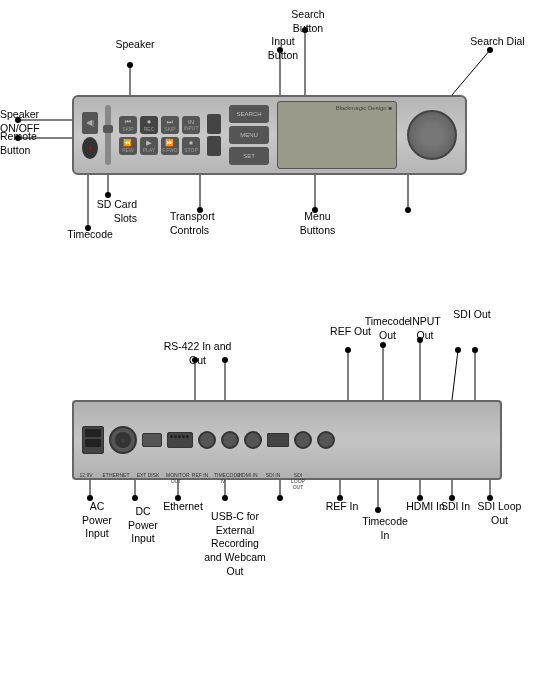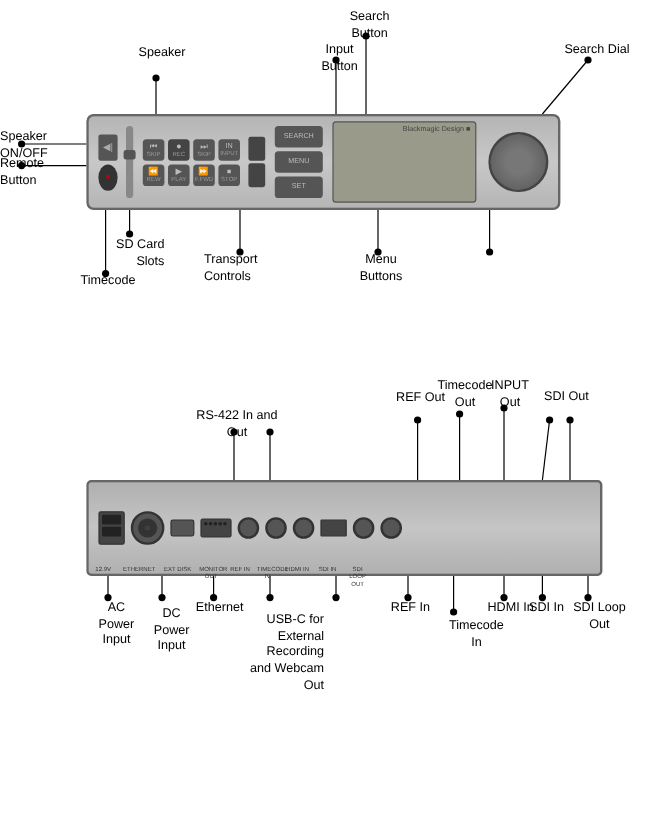--- a/index.html
+++ b/index.html
@@ -233,21 +233,21 @@
   </div>
 
   <div class="label" style="left:155px; top:340px; width:85px; text-align:center;">RS-422 In and Out</div>
 
   <div class="label" style="left:328px; top:325px; width:45px; text-align:center;">REF Out</div>
 
   <div class="label" style="left:360px; top:315px; width:55px; text-align:center;">Timecode<br>Out</div>
 
   <div class="label" style="left:400px; top:315px; width:50px; text-align:center;">INPUT Out</div>
 
-  <div class="label" style="left:448px; top:324px; width:48px; ">SDI Out</div>
+  <div class="label" style="left:448px; top:308px; width:48px; ">SDI Out</div>
 
   <div style="position:absolute; left:72px; top:400px; width:430px; height:80px;
               background: linear-gradient(180deg, #b0b0b0 0%, #c5c5c5 50%, #b0b0b0 100%);
               border: 2px solid #666; border-radius:4px; display:flex; align-items:center;
               padding:4px 8px; gap:5px;">
 
     <div style="width:22px; height:28px; background:#444; border-radius:2px; border:1px solid #333; display:flex; flex-direction:column; gap:2px; padding:2px; flex-shrink:0;">
       <div style="width:100%; height:8px; background:#222; border-radius:1px;"></div>
       <div style="width:100%; height:8px; background:#222; border-radius:1px;"></div>
     </div>
@@ -293,26 +293,26 @@
     <span style="width:18px; text-align:center;">SDI IN</span>
     <span style="width:22px; text-align:center;">SDI LOOP OUT</span>
   </div>
 
   <div class="label" style="left:72px; top:500px; width:50px; text-align:center;">AC<br>Power<br>Input</div>
 
   <div class="label" style="left:118px; top:505px; width:50px; text-align:center;">DC<br>Power<br>Input</div>
 
   <div class="label" style="left:158px; top:500px; width:50px; text-align:center;">Ethernet</div>
 
-  <div class="label" style="left:200px; top:510px; width:70px; text-align:right;">USB-C for<br>External Recording<br>and Webcam Out</div>
+  <div class="label" style="left:200px; top:510px; width:70px; text-align:center;">USB-C for<br>External Recording<br>and Webcam Out</div>
 
 
   <div class="label" style="left:322px; top:500px; width:40px; text-align:center;">REF In</div>
 
-  <div class="label" style="left:372px; top:515px; width:50px; text-align:center;">Timecode In</div>
+  <div class="label" style="left:360px; top:515px; width:50px; text-align:center;">Timecode In</div>
 
   <div class="label" style="left:403px; top:500px; width:45px; text-align:center;">HDMI In</div>
 
   <div class="label" style="left:438px; top:500px; width:35px; text-align:center;">SDI In</div>
 
   <div class="label" style="left:472px; top:500px; width:55px; text-align:center;">SDI Loop<br>Out</div>
 
 </div>
 
 </body></html>

